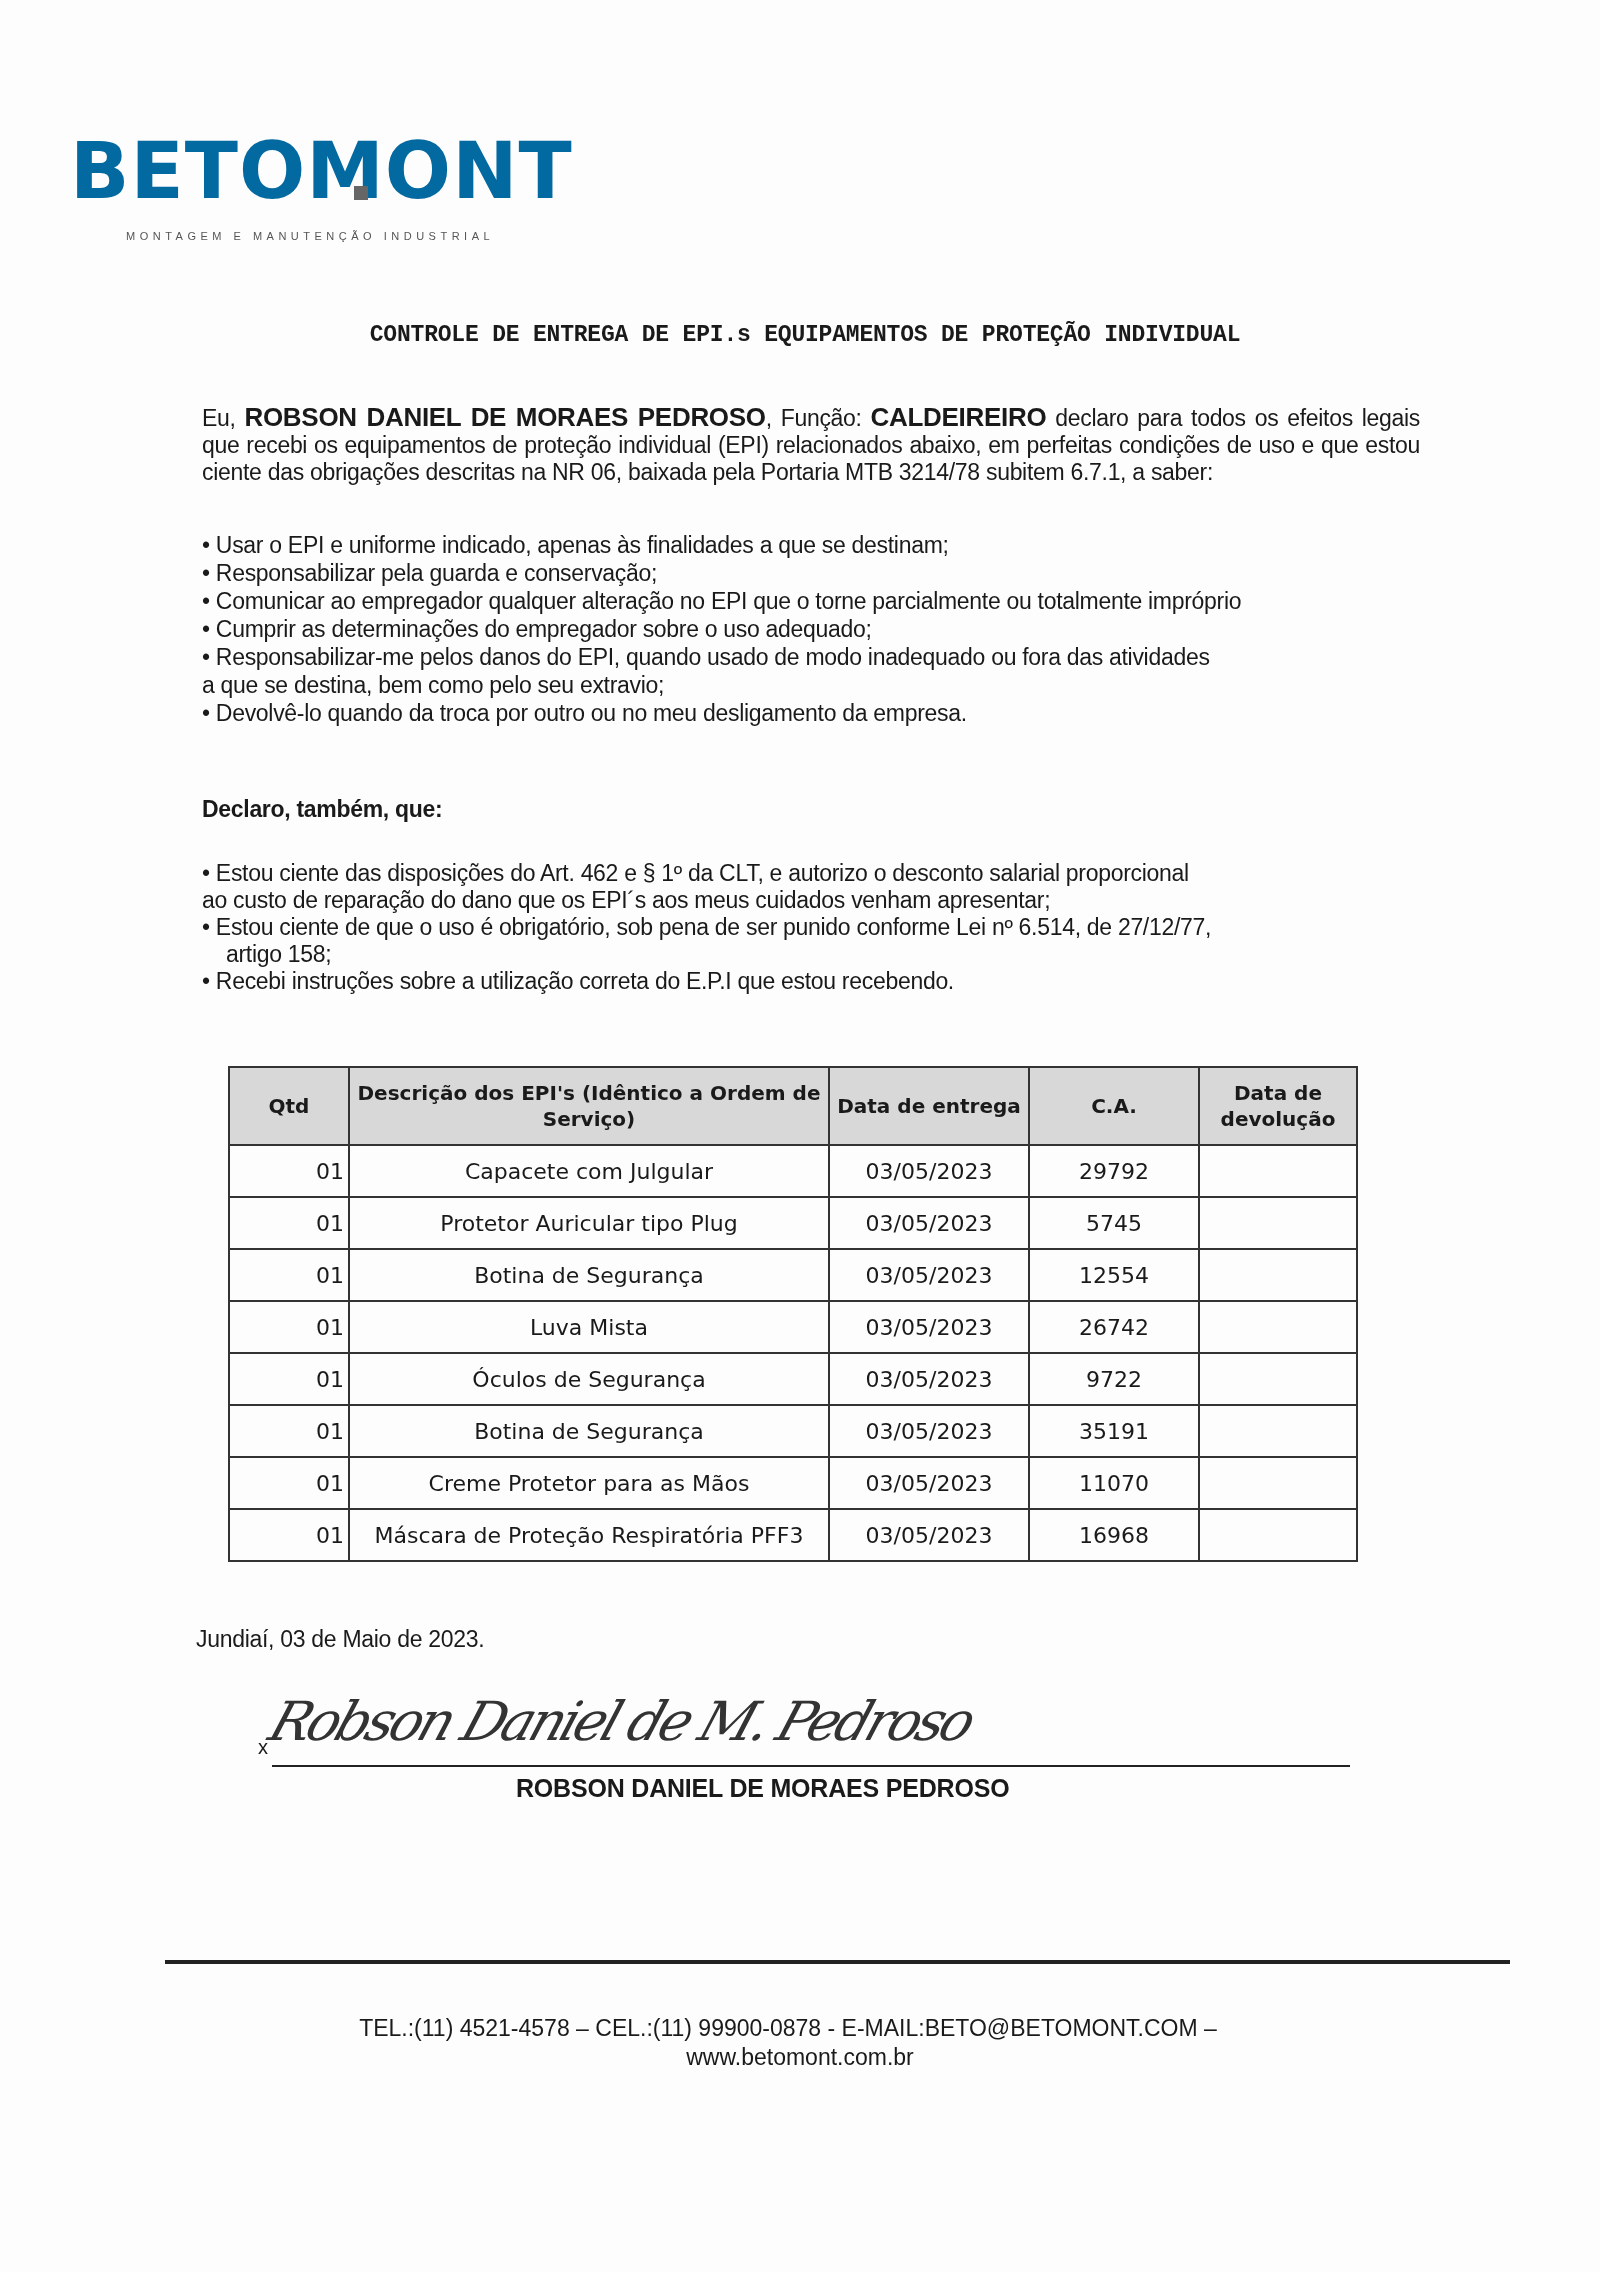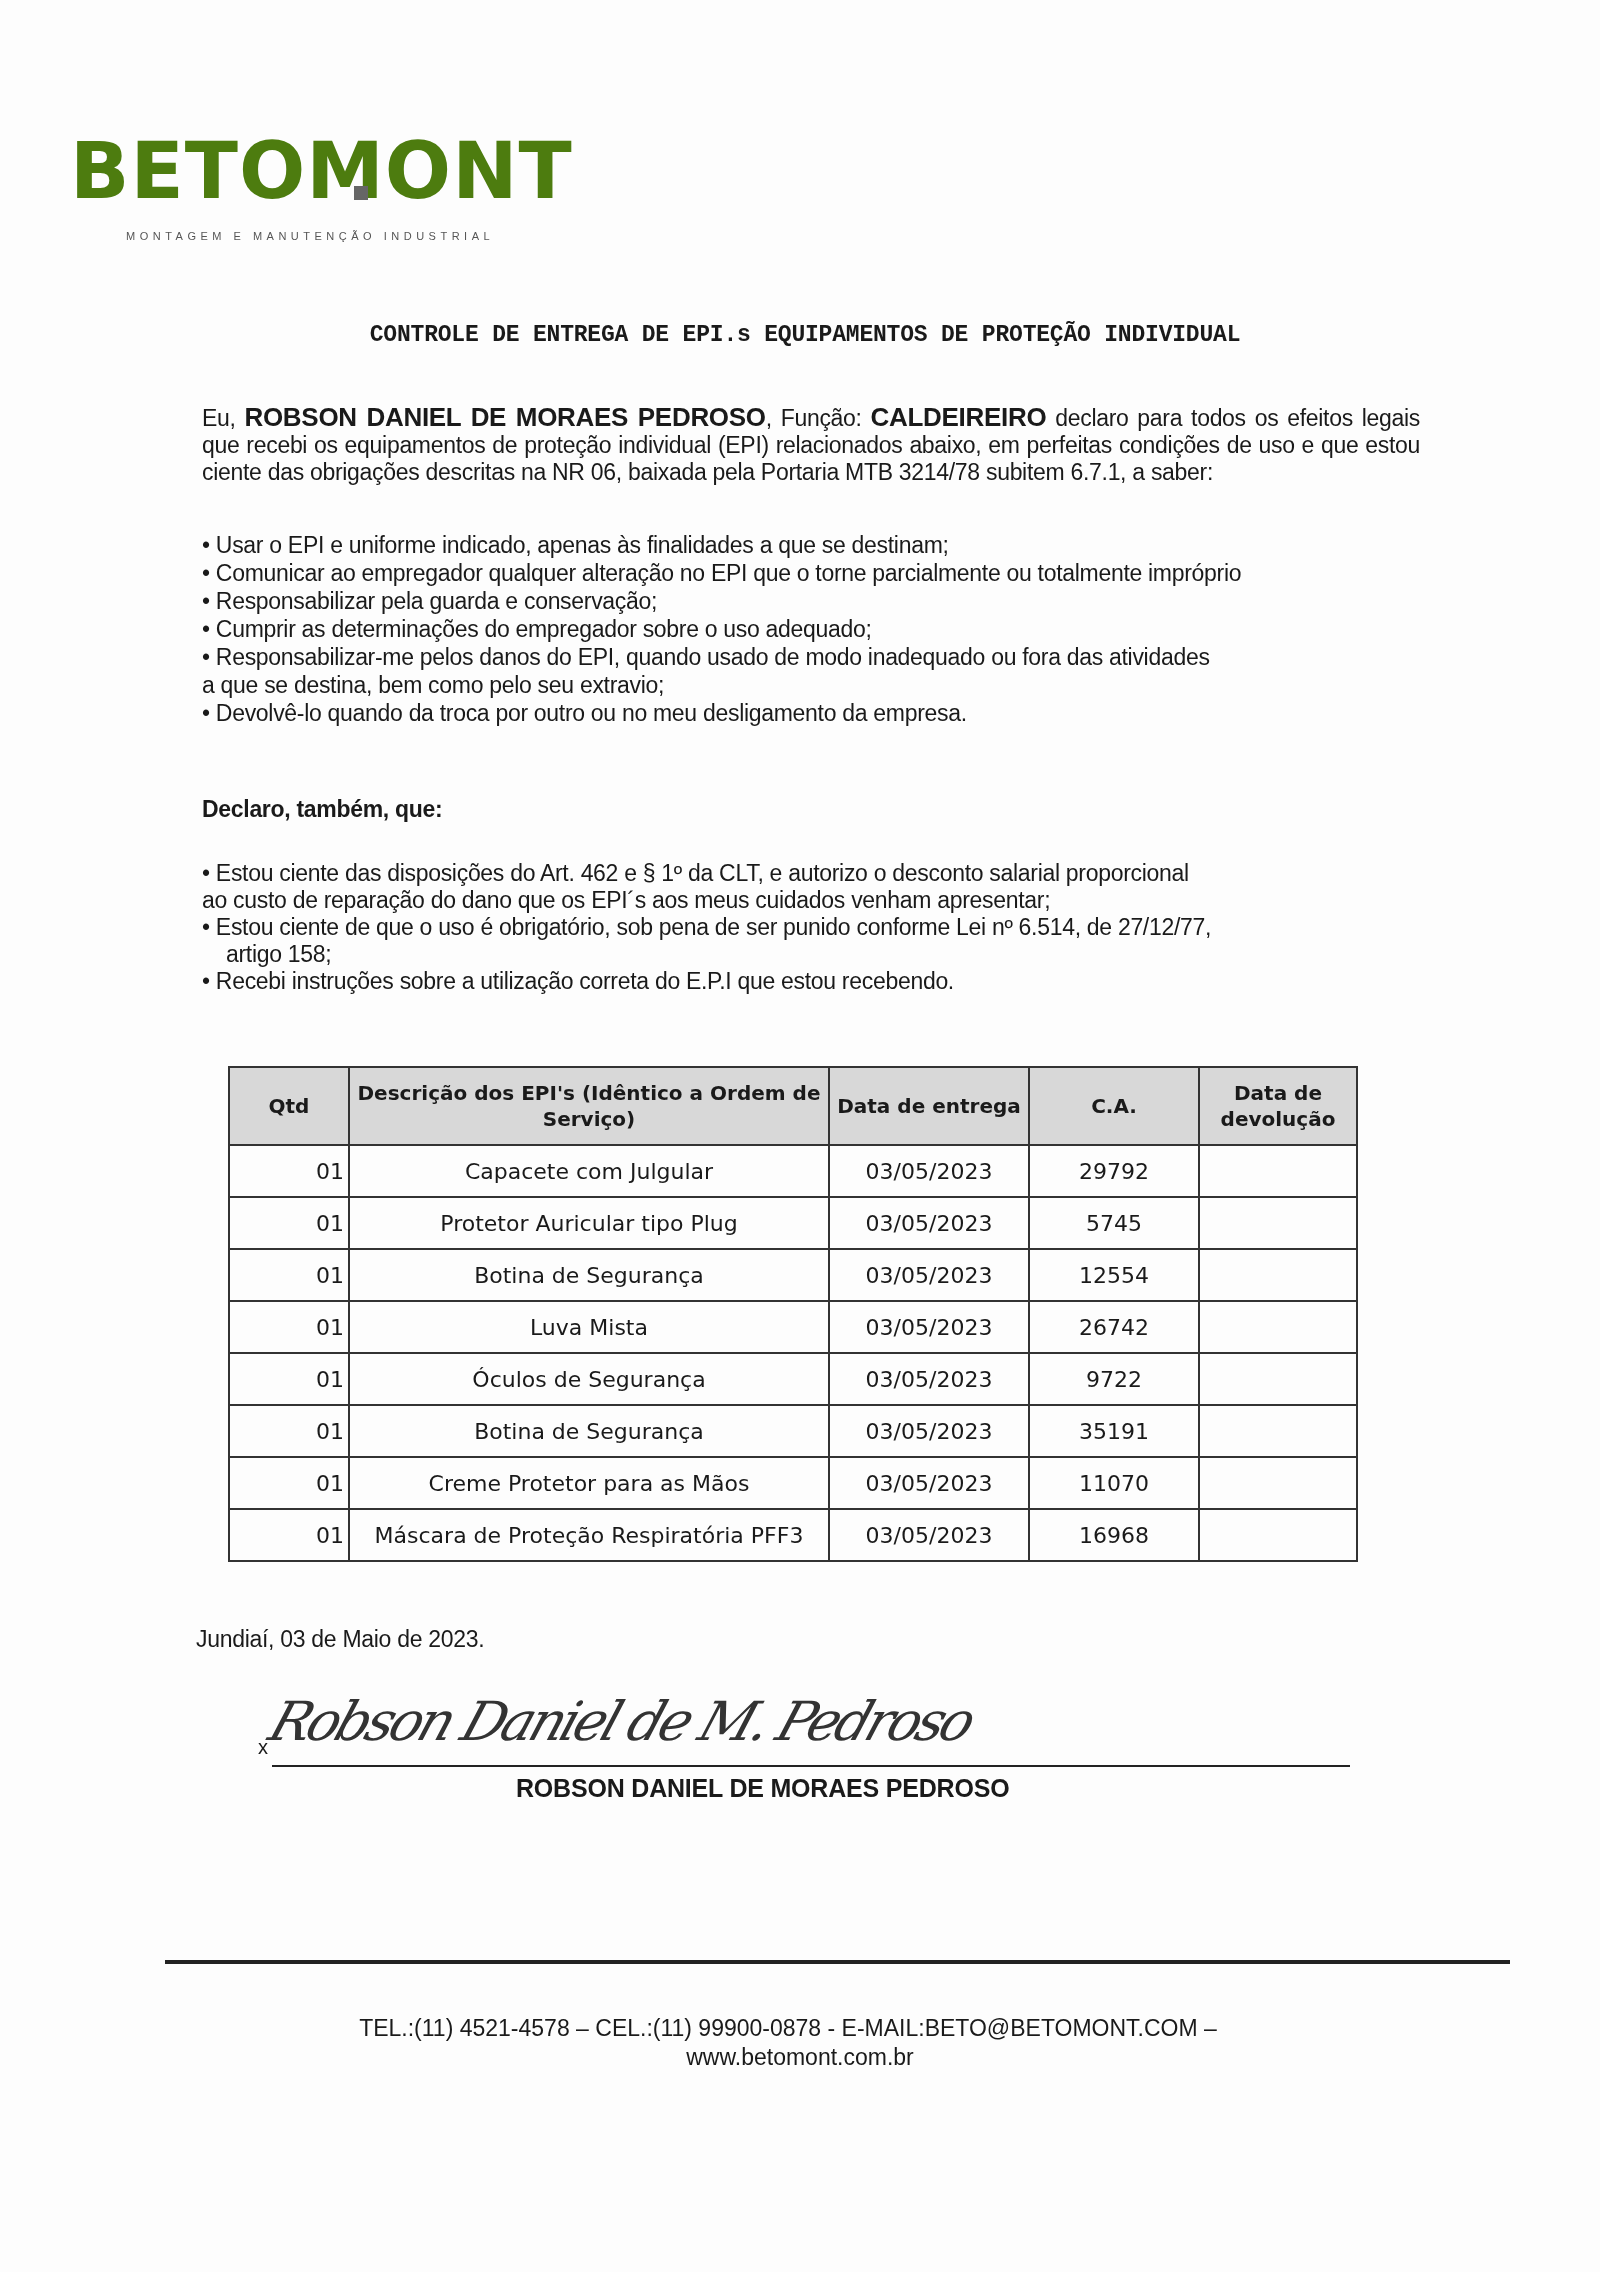--- a/index.html
+++ b/index.html
@@ -6,21 +6,21 @@
     body {
       width: 1600px; height: 2272px; position: relative; overflow: hidden;
       font-family: "Liberation Sans", sans-serif; color: #1a1a1a;
     }
     .page { position: absolute; left: 0; top: 0; width: 1600px; height: 2272px; background: #fdfdfd; }
 
     
     .logo { position: absolute; left: 70px; top: 132px; }
     .logo-word {
       font-family: "DejaVu Sans", sans-serif; font-weight: bold; font-size: 78px;
-      letter-spacing: 1px; color: #4d7c0f; line-height: 1; position: relative;
+      letter-spacing: 1px; color: #0369a1; line-height: 1; position: relative;
     }
     .logo-dot {
       position: absolute; left: 284px; top: 54px; width: 14px; height: 14px; background: #666;
     }
     .logo-tagline {
       margin-top: 20px; margin-left: 56px; font-size: 11px; letter-spacing: 4.5px; color: #555;
     }
 
     .title {
       position: absolute; left: 0; width: 1600px; top: 322px; text-align: center;
@@ -83,22 +83,22 @@
   </div>
 
   <div class="title">CONTROLE DE ENTREGA DE EPI.s EQUIPAMENTOS DE PROTEÇÃO INDIVIDUAL</div>
 
   <div class="intro">
     <span>Eu, </span><b>ROBSON DANIEL DE MORAES PEDROSO</b><span>, Função: </span><b>CALDEIREIRO</b><span> declaro para todos os efeitos legais que recebi os equipamentos de proteção individual (EPI) relacionados abaixo, em perfeitas condições de uso e que estou ciente das obrigações descritas na NR 06, baixada pela Portaria MTB 3214/78 subitem 6.7.1, a saber:</span>
   </div>
 
   <div class="bullets1">
     <div class="item">• Usar o EPI e uniforme indicado, apenas às finalidades a que se destinam;</div>
+    <div class="item">• Responsabilizar pela guarda e conservação;</div>
     <div class="item">• Comunicar ao empregador qualquer alteração no EPI que o torne parcialmente ou totalmente impróprio</div>
-    <div class="item">• Responsabilizar pela guarda e conservação;</div>
     <div class="item">• Cumprir as determinações do empregador sobre o uso adequado;</div>
     <div class="item">• Responsabilizar-me pelos danos do EPI, quando usado de modo inadequado ou fora das atividades</div>
     <div class="item">a que se destina, bem como pelo seu extravio;</div>
     <div class="item">• Devolvê-lo quando da troca por outro ou no meu desligamento da empresa.</div>
   </div>
 
   <div class="declaro">Declaro, também, que:</div>
 
   <div class="bullets2">
     <div>•  Estou ciente das disposições do Art. 462 e § 1º da CLT, e autorizo o desconto salarial proporcional</div>

